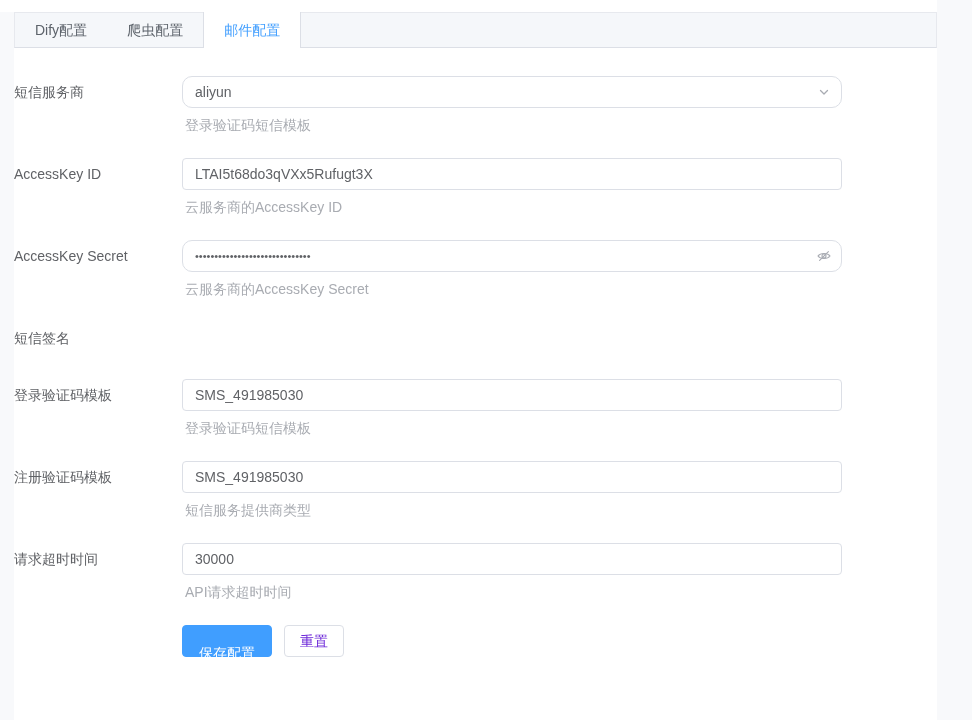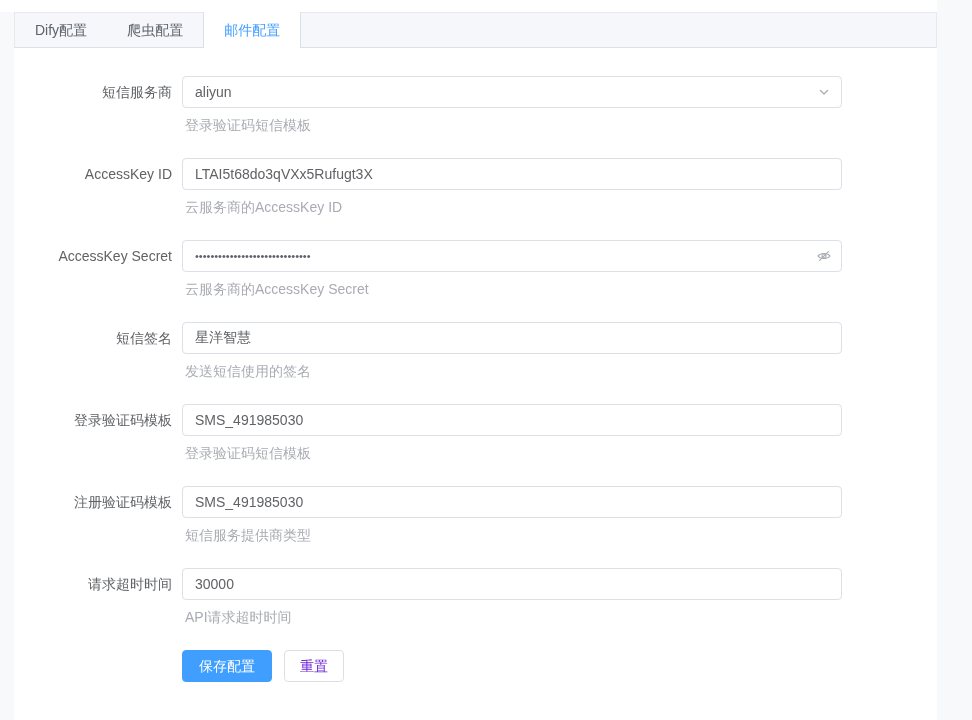--- a/index.html
+++ b/index.html
@@ -65,21 +65,21 @@
   .form-item{
     margin-bottom:25px;
   }
   .form-row{
     display:flex;
     align-items:flex-start;
   }
   .form-label{
     width:158px;
     padding-right:10px;
-    text-align:right;
+    text-align:left;
     font-size:14px;
     color:#606266;
     line-height:32px;
     flex:none;
     white-space:nowrap;
   }
   .field-col{
     width:660px;
   }
   .input-wrap{
@@ -93,21 +93,21 @@
     box-sizing:border-box;
     border:1px solid #dcdfe6;
     border-radius:4px;
     padding:0 12px;
     font-size:14px;
     color:#606266;
     font-family:"Liberation Sans","DejaVu Sans",sans-serif;
     background:#ffffff;
     outline:none;
   }
-  .text-input.has-suffix{}
+  .text-input.has-suffix{border-radius:10px;}
   .password-input{
     font-size:11px;
     letter-spacing:0px;
     color:#606266;
   }
   .suffix-icon{
     position:absolute;
     right:10px;top:50%;
     transform:translateY(-50%);
     width:16px;height:16px;
@@ -133,21 +133,21 @@
     font-size:14px;
     line-height:30px;
     box-sizing:border-box;
     cursor:pointer;
     font-family:"Liberation Sans","DejaVu Sans",sans-serif;
   }
   .btn-primary{
     background:#409EFF;
     border:1px solid #409EFF;
     color:#ffffff;
-    padding:0 16px;
+    padding:12px 16px;
   }
   .btn-plain{
     background:#ffffff;
     border:1px solid #dcdfe6;
     color:#6d28d9;
     padding:0 15px;
   }
 </style>
 </head>
 <body>
@@ -210,26 +210,20 @@
               </span>
             </div>
             <div class="help-text">云服务商的AccessKey Secret</div>
           </div>
         </div>
       </div>
 
       <div class="form-item">
         <div class="form-row">
           <div class="form-label">短信签名</div>
-          <div class="field-col">
-            <div class="input-wrap">
-              <input class="text-input" value="星洋智慧" style="">
-            </div>
-            <div class="help-text">发送短信使用的签名</div>
-          </div>
         </div>
       </div>
 
       <div class="form-item">
         <div class="form-row">
           <div class="form-label">登录验证码模板</div>
           <div class="field-col">
             <div class="input-wrap">
               <input class="text-input" value="SMS_491985030" style="">
             </div>

